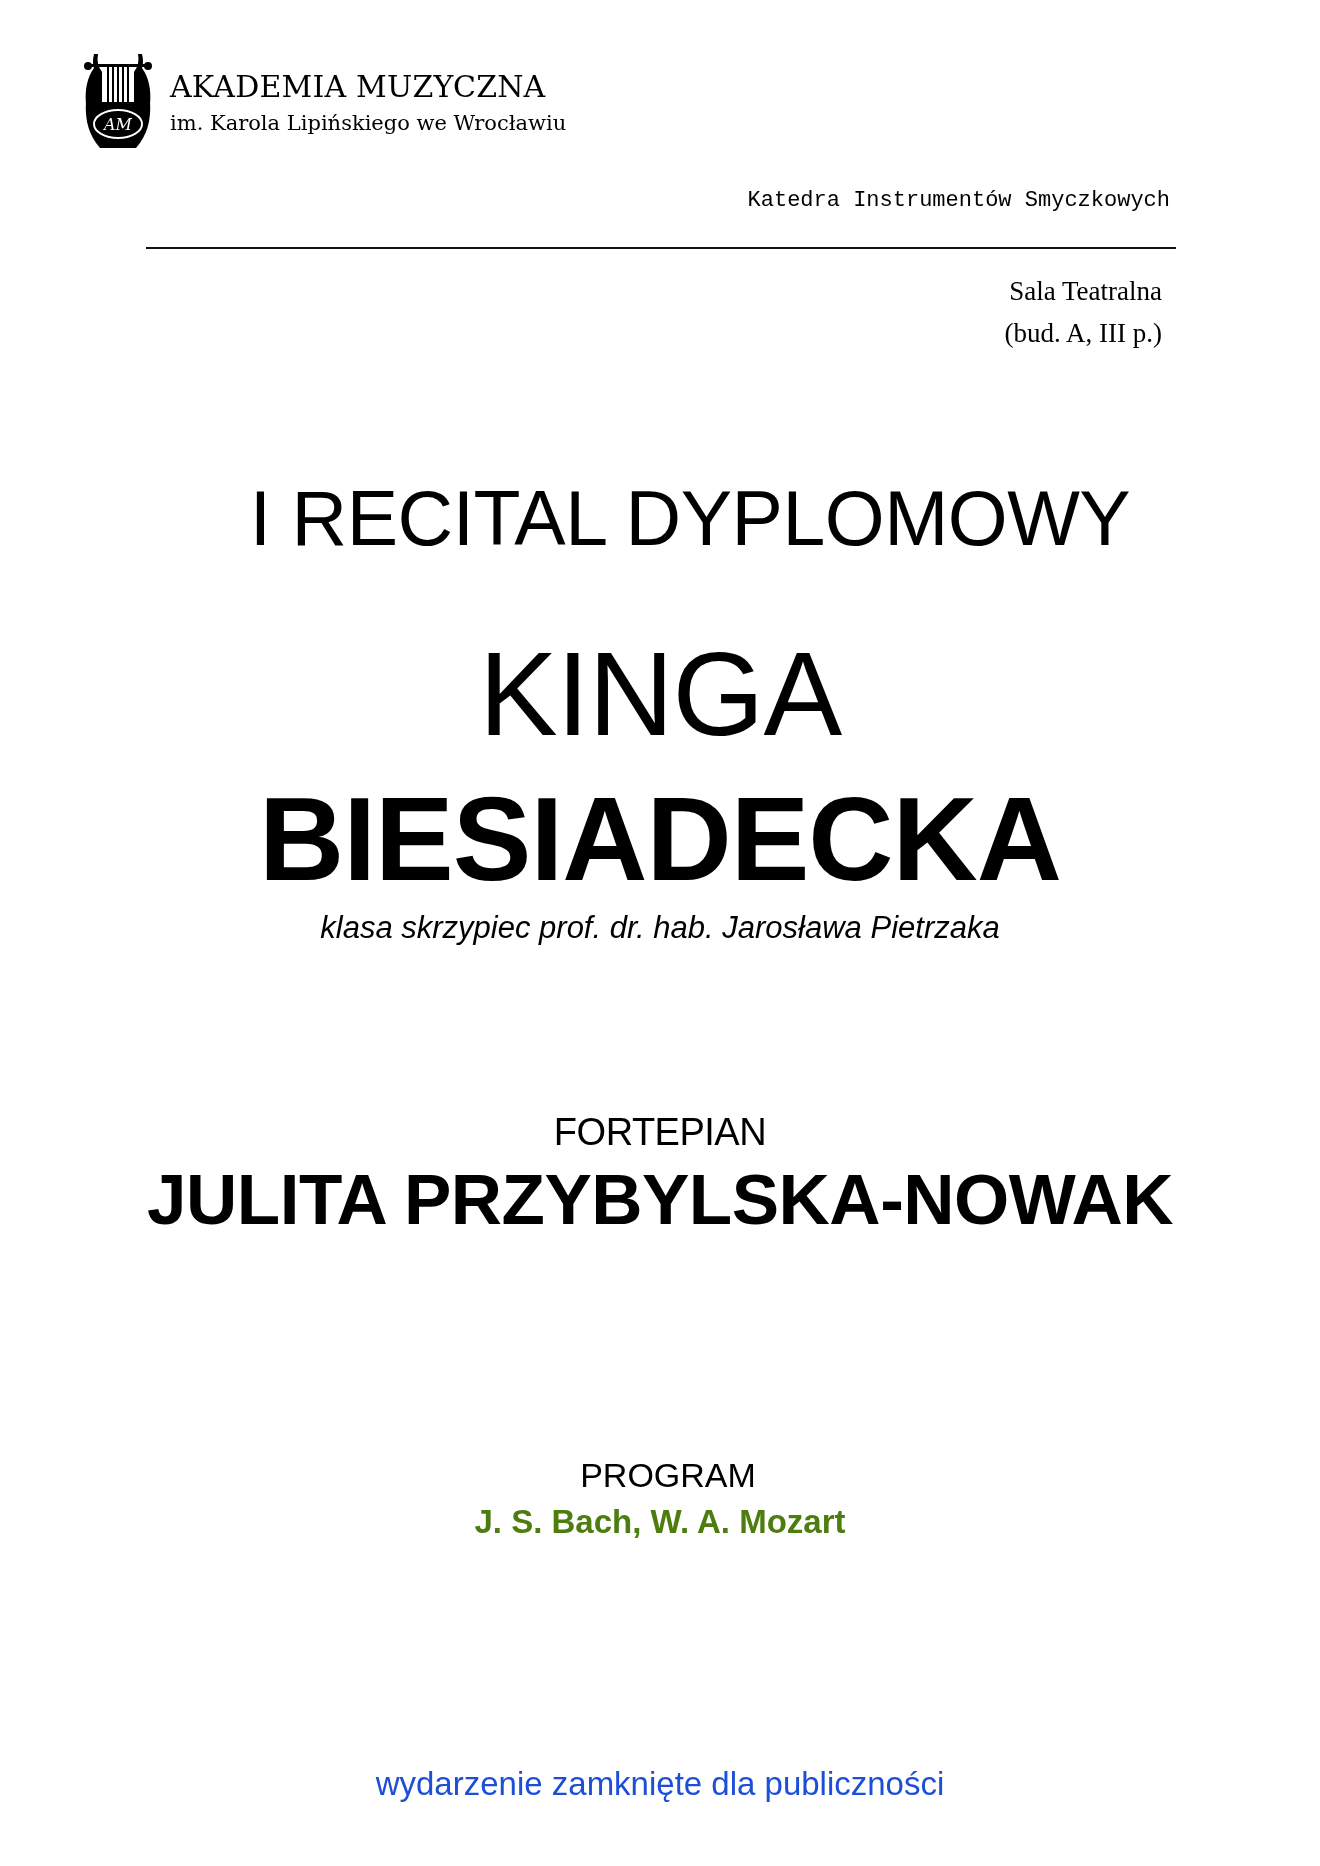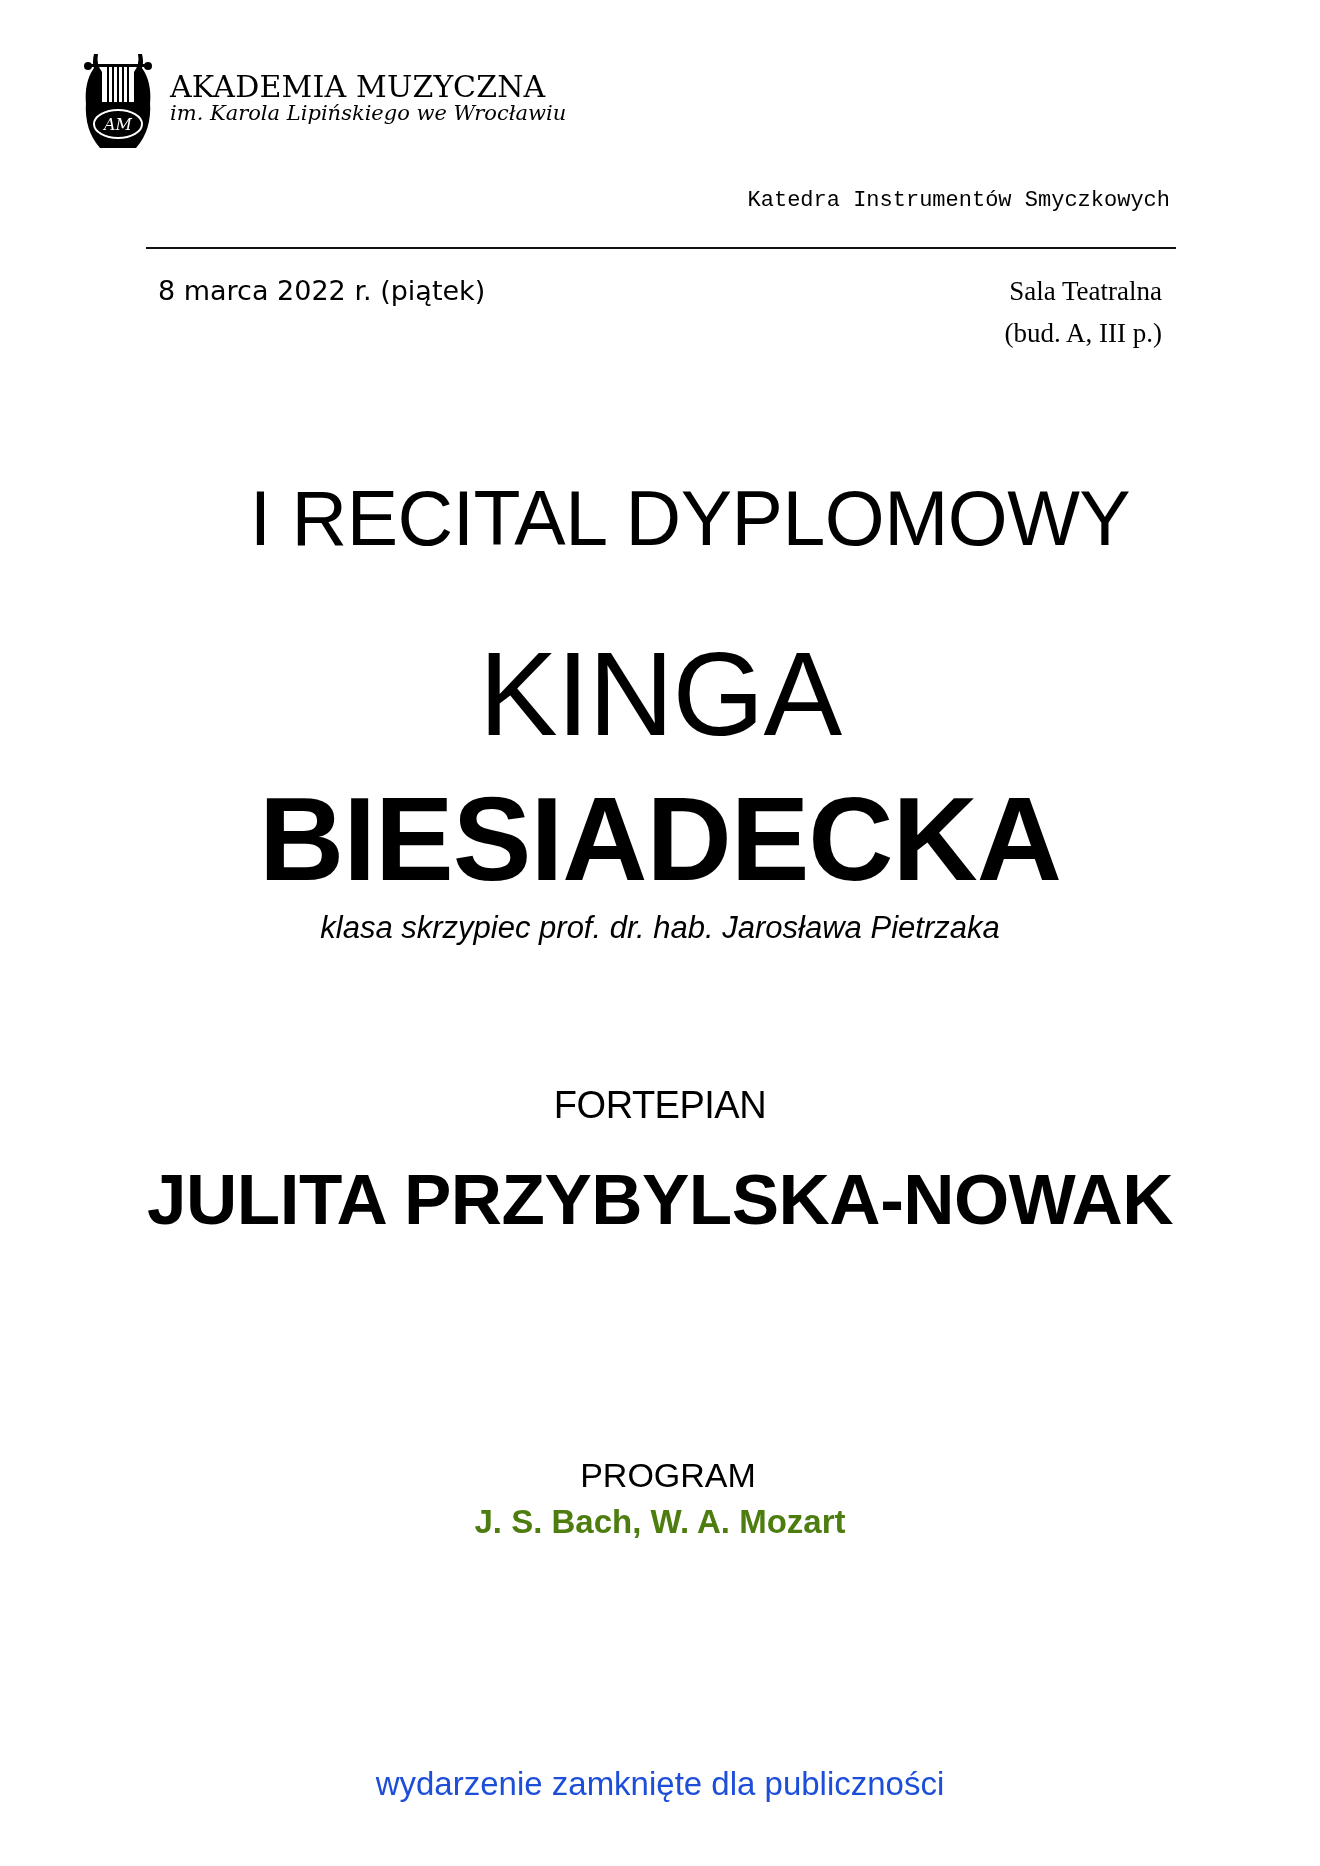--- a/index.html
+++ b/index.html
@@ -22,26 +22,25 @@
     }
     .inst-name {
       left: 170px; top: 72px;
       font-family: "DejaVu Serif", serif;
       font-size: 30px;
       letter-spacing: 0.2px;
       white-space: nowrap;
       line-height: 1;
     }
     .inst-sub {
-      left: 170px; top: 103px;
+      left: 170px; top: 113px;
       font-family: "DejaVu Serif", serif;
       font-size: 21px;
       white-space: nowrap;
       line-height: 1;
-      font-style: italic;
     }
     .dept {
       right: 150px; top: 190px;
       font-family: Liberation Mono, monospace;
       font-size: 22px;
       white-space: nowrap;
       line-height: 1;
     }
     .rule {
       left: 146px; top: 247px;
@@ -93,21 +92,21 @@
       font-weight: bold;
       letter-spacing: -1px;
     }
     .class-line {
       top: 912px;
       font-size: 31px;
       font-style: italic;
       padding-right: 10px;
     }
     .piano-label {
-      top: 1086px;
+      top: 1113px;
       font-size: 38px;
       letter-spacing: -0.5px;
     }
     .pianist-name {
       top: 1164px;
       font-size: 71px;
       font-weight: bold;
       letter-spacing: -0.5px;
     }
     .program-label {
@@ -153,21 +152,20 @@
 </div>
 
 <div class="abs inst-name">AKADEMIA MUZYCZNA</div>
 <div class="abs inst-sub">im. Karola Lipińskiego we Wrocławiu</div>
 
 <div class="abs dept">Katedra Instrumentów Smyczkowych</div>
 
 <div class="abs rule"></div>
 
 <div class="abs meta-left">
-  <div>8 marca 2022 r. (piątek)</div>
 </div>
 <div class="abs meta-right">
   <div>Sala Teatralna</div>
   <div>(bud. A, III p.)</div>
 </div>
 
 <div class="abs center recital-title">I RECITAL DYPLOMOWY</div>
 <div class="abs center performer-first">KINGA</div>
 <div class="abs center performer-last">BIESIADECKA</div>
 <div class="abs center class-line">klasa skrzypiec prof. dr. hab. Jarosława Pietrzaka</div>

